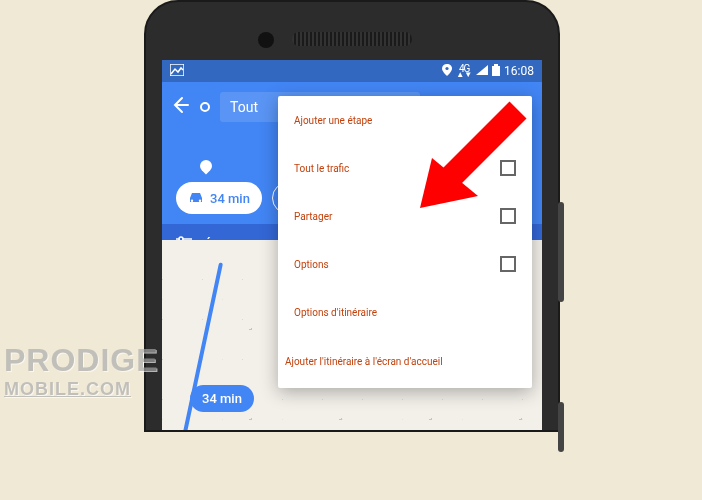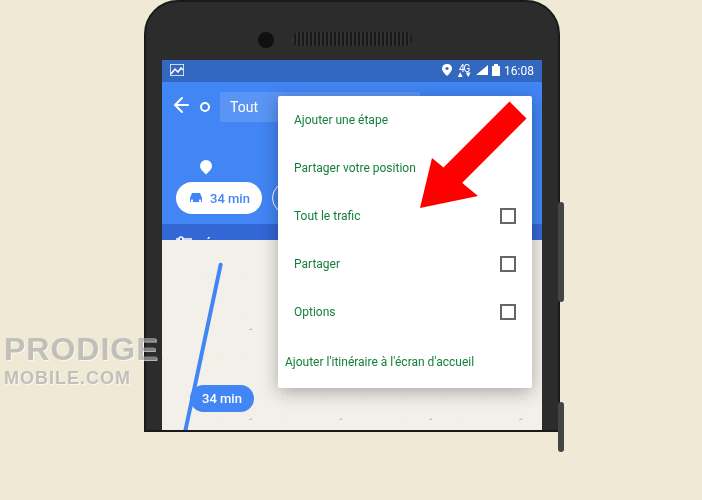--- a/index.html
+++ b/index.html
@@ -78,36 +78,36 @@
   .time-pill { position:absolute; left:28px; bottom:18px; background:#4285f4; color:#fff; font-size:13px; font-weight:500; padding:6px 12px; border-radius:16px; }
   .menu {
     position:absolute; top:36px; right:10px;
     width:254px; background:#fff;
     box-shadow:0 4px 18px rgba(0,0,0,.3);
     border-radius:2px;
     display:flex; flex-direction:column;
   }
   .menu-item {
     height:48px; display:flex; align-items:center; justify-content:space-between;
-    padding:0 16px; font-size:12px; color:#15803d;
+    padding:0 16px; font-size:10px; color:#c2410c;
   }
   .menu-item.wrap { height:52px; line-height:1.25;padding-left:7px; }
   .cb { width:16px; height:16px; border:2px solid #666; }
   .arrow {
     position:absolute; left:408px; top:100px;
     pointer-events:none;
   }
   .watermark {
-    position:absolute; left:4px; bottom:111px;
+    position:absolute; left:4px; bottom:100px;
     font-family: Arial Black, Arial, sans-serif;
     color:#aaa; opacity:.65;
     text-shadow:1px 1px 0 #fff;
   }
   .watermark .l1 { font-size:32px; font-weight:900; letter-spacing:1px;}
-  .watermark .l2 { font-size:18px; font-weight:900; letter-spacing:1px;}
+  .watermark .l2 { font-size:18px; font-weight:900; letter-spacing:1px;text-decoration:underline;}
   .hl { position:absolute; top:27px; right:2px; width:14px; height:2px; background:#fff; }
 </style>
 </head>
 <body>
 
 <div class="phone">
   <div class="side-btn sb1"></div>
   <div class="side-btn sb2"></div>
   <div class="screen">
 
@@ -202,33 +202,33 @@
     <div class="route"></div>
     <div class="time-pill">
       <span>34 min</span>
     </div>
 
     <div class="menu">
       <div class="menu-item">
         <span>Ajouter une étape</span>
       </div>
       <div class="menu-item">
-        <span>Partager votre position</span>
-      </div>
-      <div class="menu-item">
         <span>Tout le trafic</span>
         <span class="cb"></span>
       </div>
       <div class="menu-item">
         <span>Partager</span>
         <span class="cb"></span>
       </div>
       <div class="menu-item">
         <span>Options</span>
         <span class="cb"></span>
+      </div>
+      <div class="menu-item">
+        <span>Options d'itinéraire</span>
       </div>
       <div class="menu-item wrap">
         <span>Ajouter l'itinéraire à l'écran d'accueil</span>
       </div>
     </div>
 
   </div>
 </div>
 
 <svg class="arrow" width="130" height="120" viewBox="0 0 130 120">

